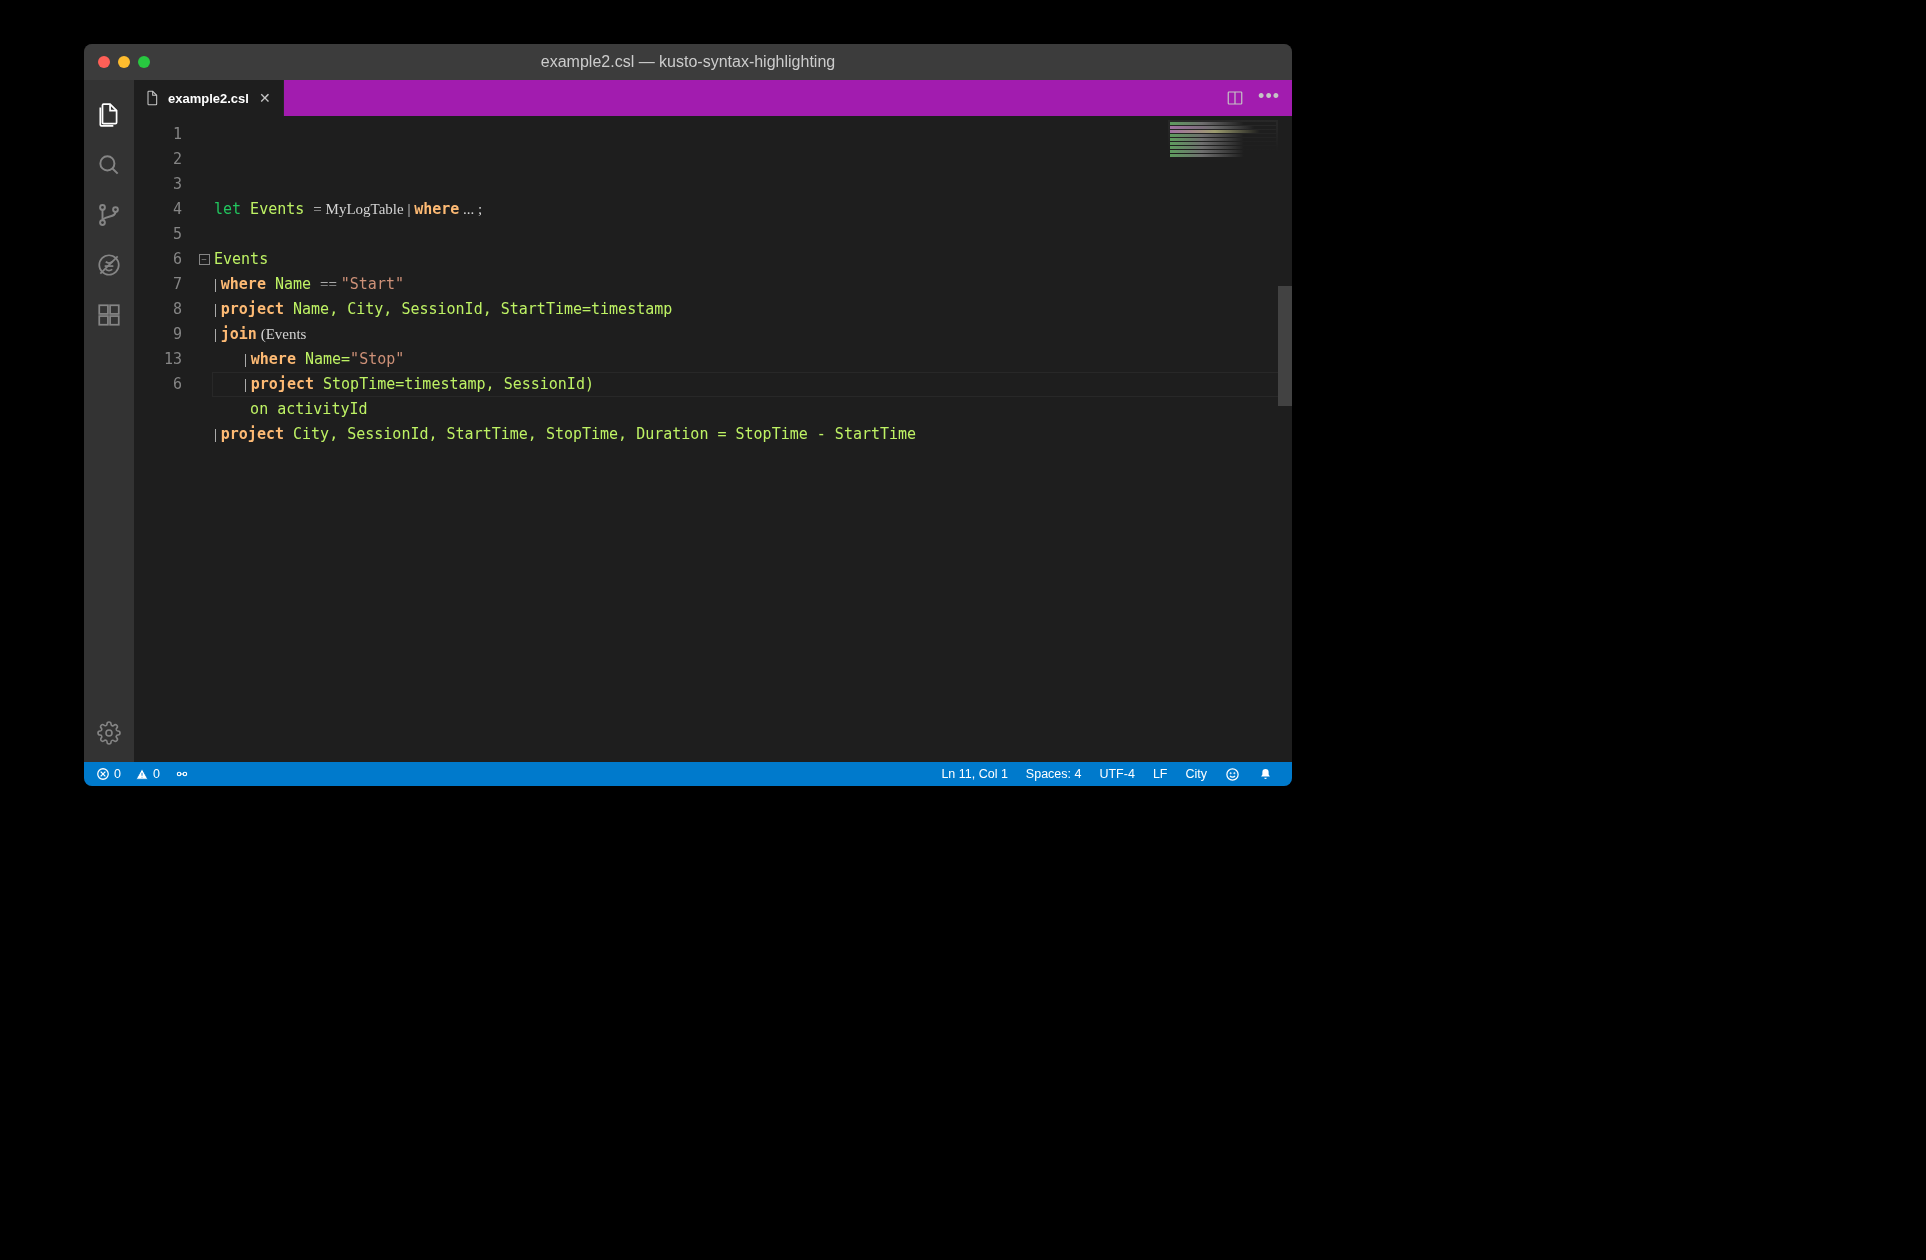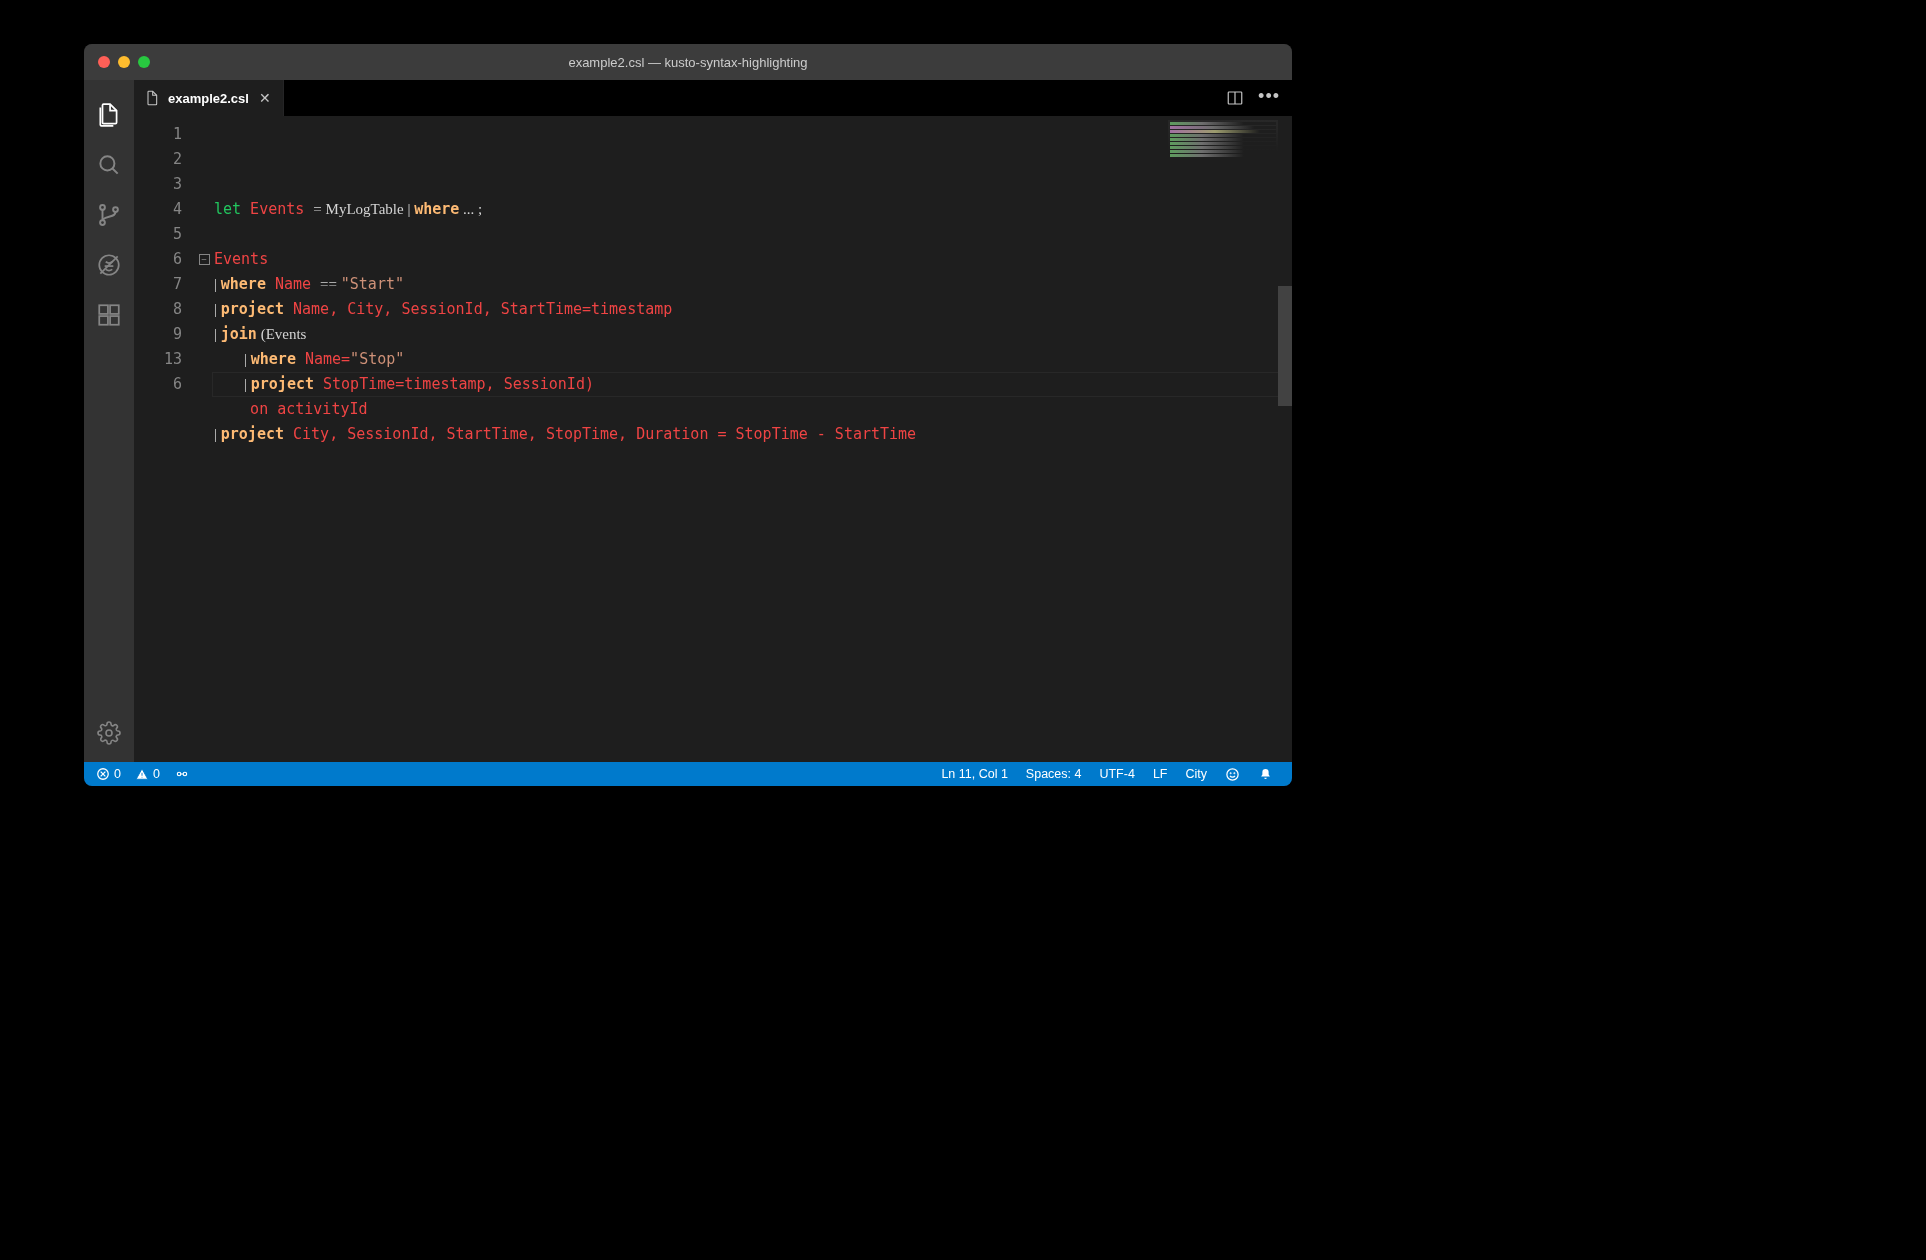--- a/index.html
+++ b/index.html
@@ -12,39 +12,39 @@
   }
   
   .titlebar {
     height:36px; background:#3c3c3c; display:flex; align-items:center;
     position:relative; flex-shrink:0;
   }
   .traffic { display:flex; gap:8px; padding-left:14px; }
   .traffic-dot { width:12px; height:12px; border-radius:50%; }
   .titlebar-title {
     position:absolute; left:0; right:0; text-align:center;
-    font-size:13px; color:#cccccc; pointer-events:none; font-weight:400;
+    font-size:16px; color:#cccccc; pointer-events:none; font-weight:400;
   }
   
   .body { flex:1; display:flex; min-height:0; }
   .activitybar {
     width:50px; background:#333333; display:flex; flex-direction:column;
     align-items:center; padding-top:10px; gap:0;
   }
   .activitybar .ab-item {
     width:50px; height:50px; display:flex; align-items:center; justify-content:center;
     color:#858585; cursor:pointer;
   }
   .activitybar .ab-item.active { color:#ffffff; }
   .activitybar .spacer { flex:1; }
   .activitybar .ab-bottom { width:50px; height:50px; display:flex; align-items:center; justify-content:center; color:#858585; margin-bottom:4px; cursor:pointer;}
   
   .main { flex:1; display:flex; flex-direction:column; min-width:0; background:#1e1e1e; }
   .tabbar {
-    height:36px; background:#000000; display:flex; align-items:stretch;
+    height:36px; background:#a21caf; display:flex; align-items:stretch;
   }
   .tab {
     display:flex; align-items:center; gap:8px; padding:0 10px;
     background:#1e1e1e; color:#ffffff; font-size:13px;
     border-right:1px solid #252526;
   }
   .tab .file-icon { color:#c5c5c5; }
   .tab .close { color:#c5c5c5; font-size:14px; padding:0 2px; }
   .tabbar-spacer { flex:1; }
   .tabbar-actions { display:flex; align-items:center; gap:14px; padding:0 12px; color:#c5c5c5; }
@@ -58,21 +58,21 @@
   }
   .gutter .ln { height:25px; }
   .foldcol { width:16px; padding-top:6px; color:#858585; font-size:10px; }
   .foldcol .fr { height:25px; display:flex; align-items:center; justify-content:center; }
   .fold-box { width:11px; height:11px; border:1px solid #858585; font-size:9px; line-height:9px; text-align:center; color:#858585;}
   .code { flex:1; padding:6px 0 0 2px; color:#d4d4d4; white-space:pre; position:relative; }
   .code .row { height:25px; }
   .kw-let   { color:#22c55e; }
   .kw-op    { color:#fdba74;font-weight:bold; }
   .str      { color:#ce9178; }
-  .ident    { color:#ef4444; }
+  .ident    { color:#bef264; }
   .punct    { color:#d4d4d4;font-family:Liberation Serif, serif; }
   .current-line {
     position:absolute; left:0; right:6px; height:25px; border:1px solid #282828; pointer-events:none;
   }
   .minimap {
     position:absolute; right:14px; top:4px; width:110px; height:38px;
     background:linear-gradient(#2a2a2a,#1e1e1e 90%);
     opacity:0.9;
     font-size:2px; line-height:3px; overflow:hidden; padding:2px;
     color:#666;

